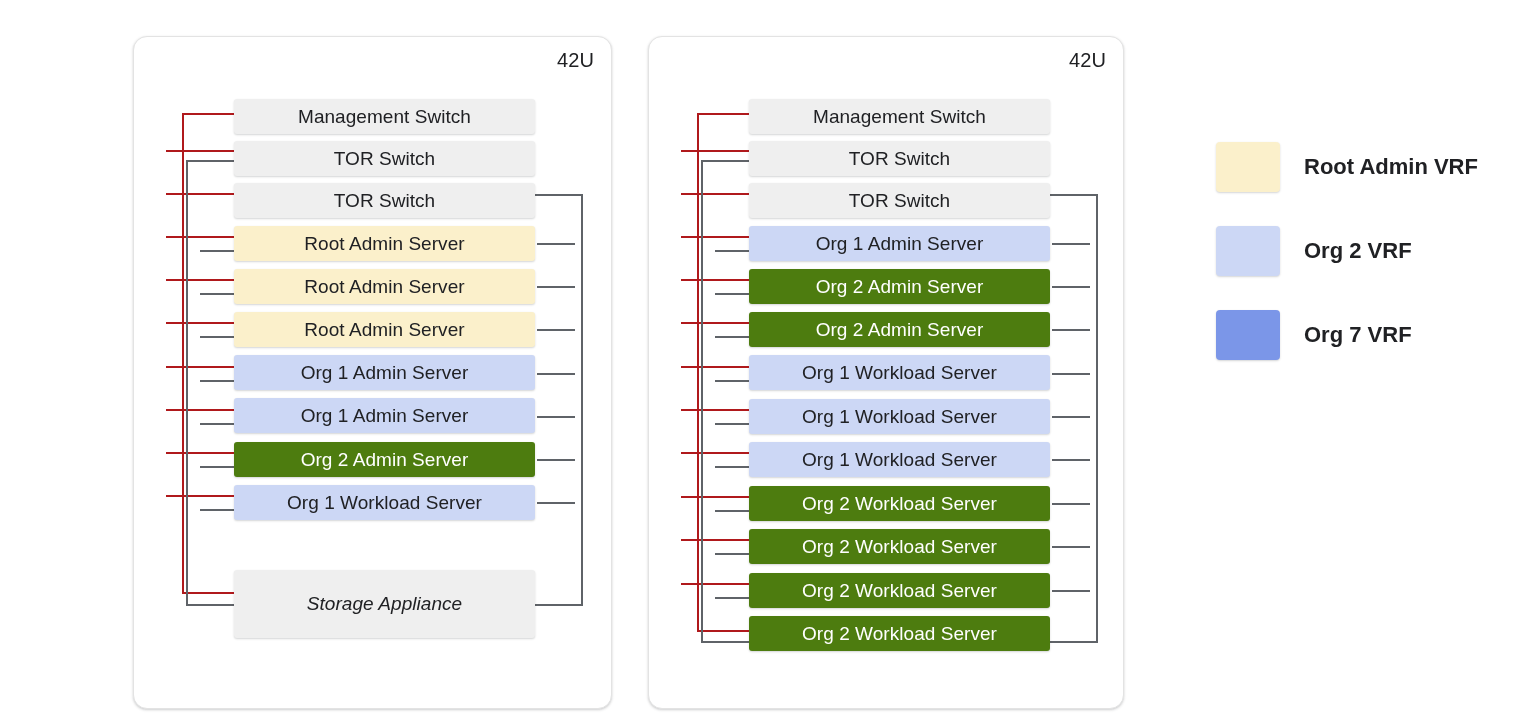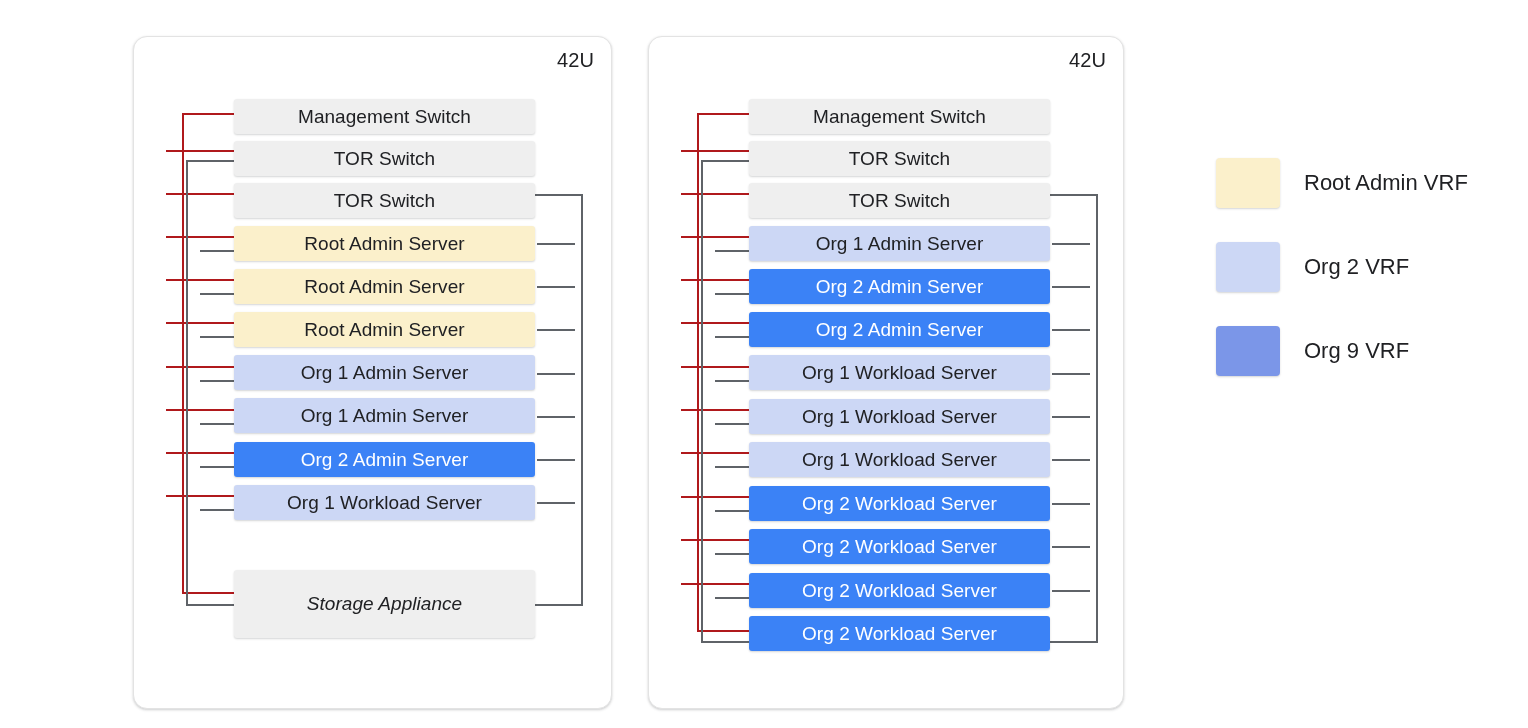--- a/index.html
+++ b/index.html
@@ -51,37 +51,38 @@
     font-size: 19px;
     line-height: 22px;
     letter-spacing: 0.05px;
     white-space: nowrap;
     box-shadow: 0 1px 2px rgba(60,64,67,0.22);
     text-align: center;
   }
   .unit.fill-grey   { background: #efefef; color: #202124; }
   .unit.fill-yellow { background: #fbf0cb; color: #202124; }
   .unit.fill-blue1  { background: #ccd7f5; color: #202124; }
-  .unit.fill-blue2  { background: #3b82f6; color: #ffffff; }
+  .unit.fill-blue2  { background: #4d7c0f; color: #ffffff; }
 
   
   .wire {
     position: absolute;
     background: #b0191c;
   }
   .wire.grey { background: #5f6368; }
   .wire.h { height: 2px; }
   .wire.v { width: 2px; }
 
   
   #legend {
     position: absolute;
     left: 1216px;
-    top: 158px;
+    top: 142px;
     width: 290px;
+    font-weight: bold;
   }
   .legend-row {
     display: flex;
     align-items: center;
     height: 50px;
     margin-bottom: 34px;
   }
   .legend-row:last-child { margin-bottom: 0; }
   .legend-swatch {
     width: 64px;
@@ -264,15 +265,15 @@
     <div class="legend-row">
       <div class="legend-swatch fill-yellow" style="background: rgb(251, 240, 203);"></div>
       <div class="legend-label">Root Admin VRF</div>
     </div>
     <div class="legend-row">
       <div class="legend-swatch fill-blue1" style="background: rgb(204, 215, 245);"></div>
       <div class="legend-label">Org 2 VRF</div>
     </div>
     <div class="legend-row">
       <div class="legend-swatch fill-blue2" style="background: rgb(123, 150, 232);"></div>
-      <div class="legend-label">Org 9 VRF</div>
+      <div class="legend-label">Org 7 VRF</div>
     </div>
   </div>
 
 </body></html>

